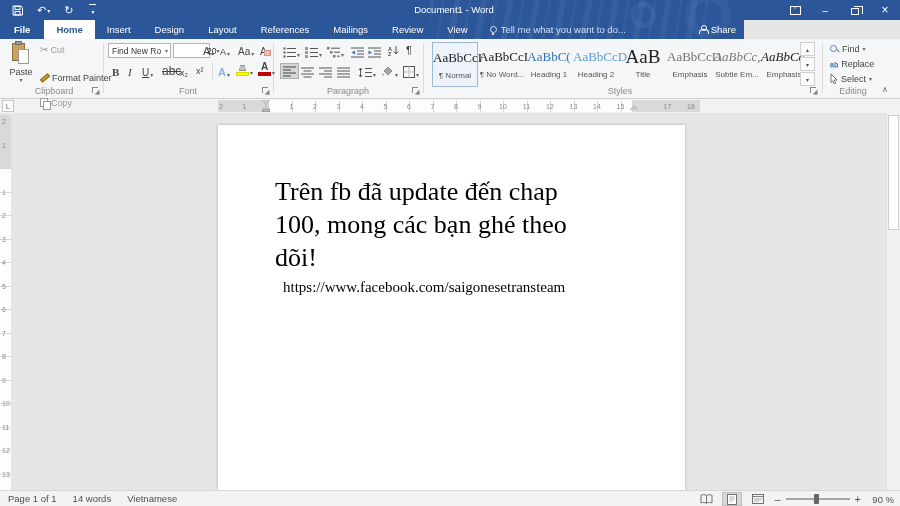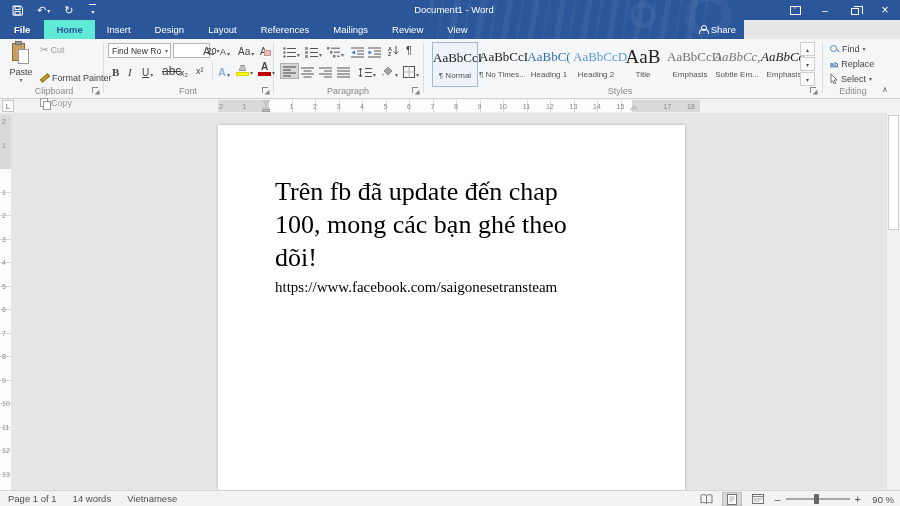--- a/index.html
+++ b/index.html
@@ -26,21 +26,21 @@
   .ribbonopts-box { width:11px; height:9px; border:1px solid #fff; display:flex; align-items:flex-start; justify-content:center; font-size:5px; line-height:5px; }
   .restore-box { width:8px; height:7px; border:1px solid #fff; position:relative; background:transparent; margin-top:2px; }
   .restore-box::before { content:""; position:absolute; left:2px; top:-3px; width:8px; height:7px; border:1px solid #fff; border-bottom:none; border-left:none; }
   .min-glyph { font-size:10px; }
   .close-glyph { font-size:12px; }
 
   
   .tabrow { position:absolute; left:0; top:20px; width:744px; height:19px; background:#2b579a; z-index:29; display:flex; align-items:flex-end; }
   .tab { height:19px; line-height:19px; padding:0 12px; color:#fff; font-size:9.5px; cursor:default; }
   .tab.file { background:#2b579a; font-weight:bold; padding:0 14px; }
-  .tab.active { background:#5eead4; color:#2b579a; font-weight:bold; }
+  .tab.active { background:#ffffff; color:#2b579a; font-weight:bold; }
   .tellme { display:flex; align-items:center; gap:4px; height:19px; padding:0 10px; color:#cfe0f2; font-size:9.5px; cursor:default; }
   .bulb { width:7px; height:7px; border:1px solid #cfe0f2; border-radius:50%; position:relative; }
   .bulb::after { content:""; position:absolute; left:1.5px; bottom:-3px; width:2px; height:2px; background:#cfe0f2; }
   .share { position:absolute; right:8px; bottom:0; height:19px; display:flex; align-items:center; gap:4px; color:#fff; font-size:9.5px; cursor:default; }
   .person { width:8px; height:9px; position:relative; }
   .person::before { content:""; position:absolute; left:2px; top:0; width:4px; height:4px; border:1px solid #fff; border-radius:50%; }
   .person::after { content:""; position:absolute; left:0; bottom:0; width:8px; height:4px; border:1px solid #fff; border-bottom:none; border-radius:4px 4px 0 0; }
 
   
   .ribbon { position:absolute; left:0; top:39px; width:900px; height:60px; background:#f5f6f7; border-bottom:1px solid #cfcfcf; z-index:28; }
@@ -125,21 +125,21 @@
   .ind-right { position:absolute; left:412px; bottom:2px; width:0; height:0; border-left:4px solid transparent; border-right:4px solid transparent; border-bottom:5px solid #c8c8c8; cursor:default; filter:drop-shadow(0 0 .5px #888); }
 
   
   .docarea { position:absolute; left:0; top:113px; width:900px; height:377px; background:#e6e6e6; }
   .vruler { position:absolute; left:0; top:2px; width:11px; height:375px; background:#d9d9d9; }
   .vruler .white { position:absolute; left:0; top:53px; width:11px; height:322px; background:#fdfdfd;
       background-image:repeating-linear-gradient(to bottom, rgba(0,0,0,.15) 0 1px, transparent 1px 23.5px); }
   .page { position:absolute; left:218px; top:12px; width:467px; height:365px; background:#fff; box-shadow:0 0 3px rgba(0,0,0,.25); cursor:text; }
   .page-text { position:absolute; left:57px; top:50px; width:360px; font-family:"Liberation Serif", serif; color:#000; }
   .page-text .pline { font-size:26px; line-height:33px; white-space:nowrap; }
-  .page-text .plink { font-size:15px; line-height:20px; margin-top:3px; }
+  .page-text .plink { font-size:15px; line-height:20px; margin-top:3px;margin-left:8px; }
   .vscroll { position:absolute; left:886px; top:-13px; width:14px; height:390px; background:#f1f1f1; border-left:1px solid #e0e0e0; }
   .vscroll .upbtn { position:absolute; left:0; top:0; width:13px; height:13px; background:#f7f7f7; border:1px solid #d9d9d9; color:#777; font-size:6px; text-align:center; line-height:12px; cursor:default; }
   .vscroll .thumb { position:absolute; left:1px; top:15px; width:11px; height:115px; background:#ffffff; border:1px solid #cfcfcf; cursor:default; }
 
   
   .statusbar { position:absolute; left:0; top:490px; width:900px; height:16px; background:#f3f3f3; border-top:1px solid #d6d6d6; display:flex; align-items:center; font-size:9.5px; color:#4d4d4d; z-index:30; }
   .sb-item { padding:0 8px; cursor:default; }
   .sb-right { position:absolute; right:6px; top:0; height:16px; display:flex; align-items:center; gap:6px; }
   .viewbtn { width:20px; height:14px; display:flex; align-items:center; justify-content:center; cursor:default; }
   .viewbtn.sel { background:#d8d8d8; border:1px solid #bdbdbd; }
@@ -199,20 +199,24 @@
 <div class="tabrow">
   <div class="tab file">File</div>
   <div class="tab active">Home</div>
   <div class="tab">Insert</div>
   <div class="tab">Design</div>
   <div class="tab">Layout</div>
   <div class="tab">References</div>
   <div class="tab">Mailings</div>
   <div class="tab">Review</div>
   <div class="tab">View</div>
+  <div class="tellme">
+    <span class="bulb"></span>
+    <span>Tell me what you want to do...</span>
+  </div>
   <div class="share">
     <span class="person"></span>
     <span>Share</span>
   </div>
 </div>
 
 <div class="ribbon">
 
   <div class="grp-divider" style="left:103px"></div>
   <div class="grp-divider" style="left:273px"></div>
@@ -403,21 +407,21 @@
   </div>
   <div class="grp-label" style="left:308px; width:80px;">Paragraph</div>
   <div class="launcher" style="left:412px; top:48px;"></div>
 
   <div class="stylechip selected" style="left:432px">
     <div class="st-preview">AaBbCcI</div>
     <div class="st-name">¶ Normal</div>
   </div>
   <div class="stylechip" style="left:479px">
     <div class="st-preview">AaBbCcI</div>
-    <div class="st-name">¶ No Times...</div>
+    <div class="st-name">¶ No Word...</div>
   </div>
   <div class="stylechip" style="left:526px">
     <div class="st-preview st-h1">AaBbC(</div>
     <div class="st-name">Heading 1</div>
   </div>
   <div class="stylechip" style="left:573px">
     <div class="st-preview st-h2">AaBbCcD</div>
     <div class="st-name">Heading 2</div>
   </div>
   <div class="stylechip" style="left:620px">

